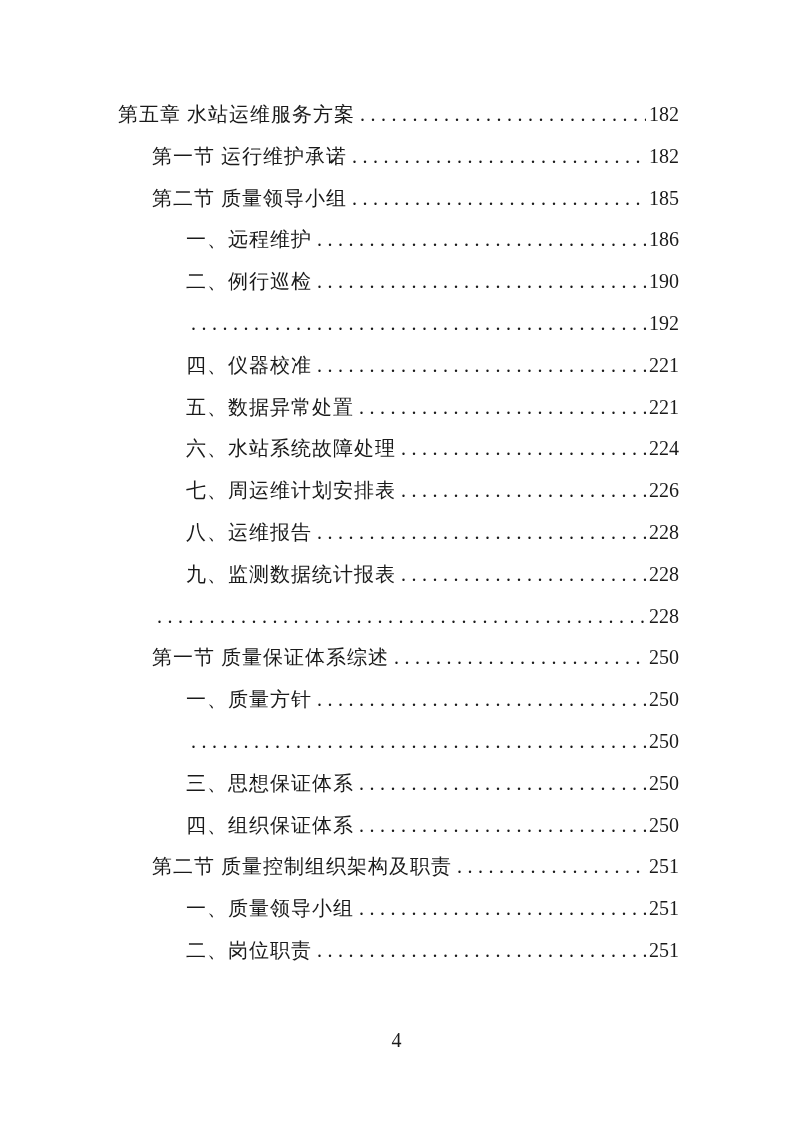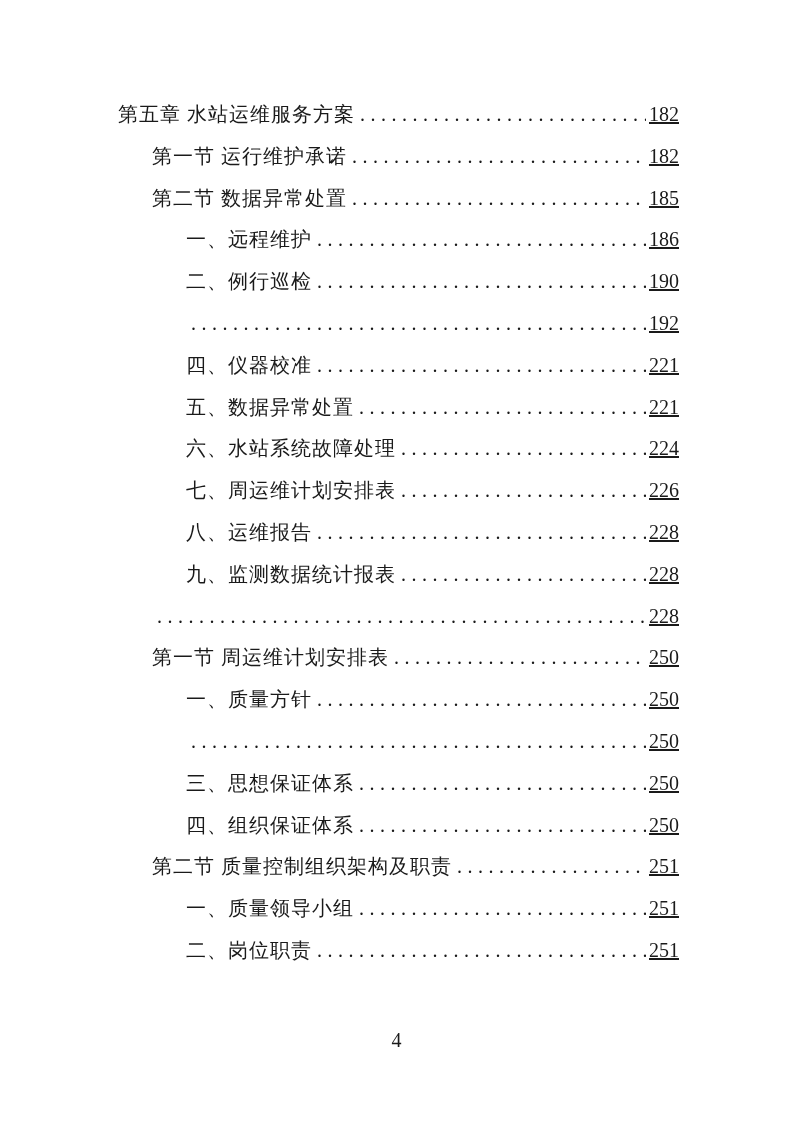--- a/index.html
+++ b/index.html
@@ -48,21 +48,20 @@
     white-space: nowrap;
   }
   .toc-dots::after {
     content: "..................................................................................................";
     letter-spacing: 5.5px;
     font-size: 20px;
   }
   .toc-page {
     flex: 0 0 auto;
     text-align: right;
-    text-decoration: underline;
   }
   .page-footer {
     position: absolute;
     left: 0;
     right: 0;
     top: 1027px;
     text-align: center;
     font-size: 20px;
     line-height: 26px;
   }
@@ -78,21 +77,21 @@
     <span class="toc-page">182</span>
   </div>
 
   <div class="toc-row level-2">
     <span class="toc-title">第一节 运行维护承诺</span>
     <span class="toc-dots"></span>
     <span class="toc-page">182</span>
   </div>
 
   <div class="toc-row level-2">
-    <span class="toc-title">第二节 数据异常处置</span>
+    <span class="toc-title">第二节 质量领导小组</span>
     <span class="toc-dots"></span>
     <span class="toc-page">185</span>
   </div>
 
   <div class="toc-row level-3">
     <span class="toc-title">一、远程维护</span>
     <span class="toc-dots"></span>
     <span class="toc-page">186</span>
   </div>
 
@@ -143,21 +142,21 @@
     <span class="toc-page">228</span>
   </div>
 
   <div class="toc-row level-2">
     <span class="toc-dots"></span>
     <span class="toc-page">228</span>
   </div>
 
 
   <div class="toc-row level-2">
-    <span class="toc-title">第一节 周运维计划安排表</span>
+    <span class="toc-title">第一节 质量保证体系综述</span>
     <span class="toc-dots"></span>
     <span class="toc-page">250</span>
   </div>
 
   <div class="toc-row level-3">
     <span class="toc-title">一、质量方针</span>
     <span class="toc-dots"></span>
     <span class="toc-page">250</span>
   </div>
 

